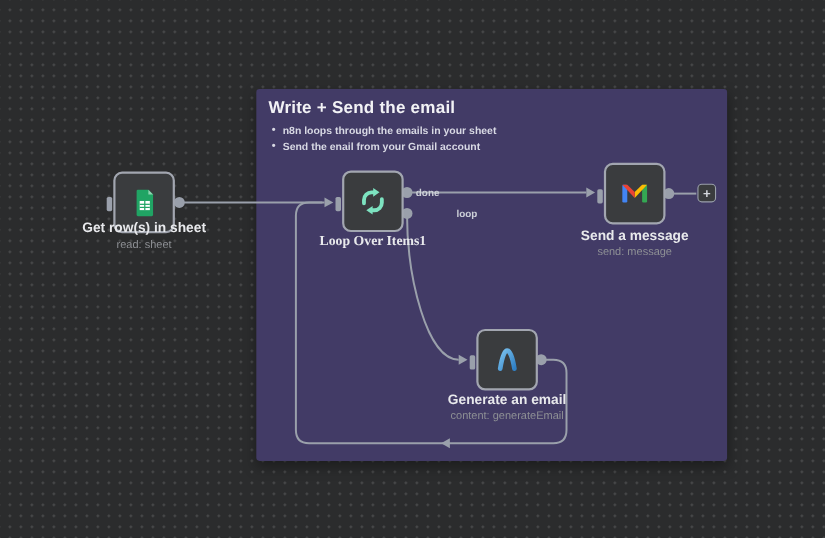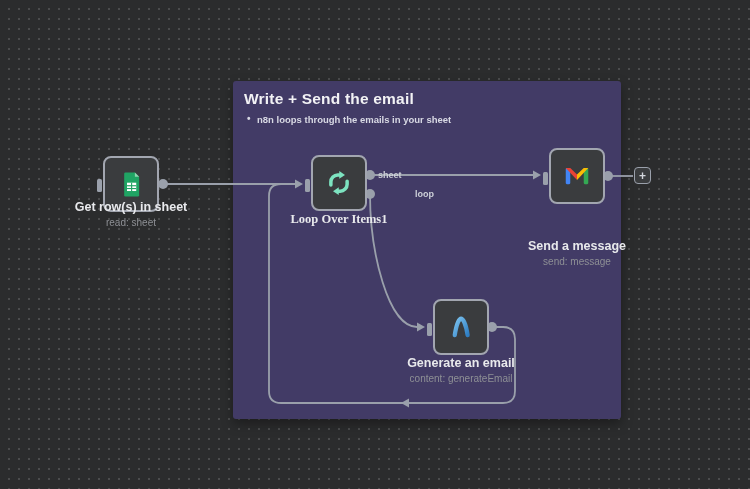--- a/index.html
+++ b/index.html
@@ -8,21 +8,21 @@
     width:750px;height:489px;
     overflow:hidden;
     background-color:#2b2c2d;
     background-image:radial-gradient(circle,#4b4c4d 1px,transparent 1.3px);
     background-size:10px 10px;
     background-position:4px 4px;
     font-family:"Liberation Sans",sans-serif;
   }
   
   .sticky{
-    position:absolute;left:233px;top:81px;width:388px;height:338px;
+    position:absolute;left:233px;top:81px;width:428px;height:338px;
     background:#423b66;border-radius:3px;
     box-shadow:0 5px 12px rgba(0,0,0,0.35);
     padding:0;box-sizing:border-box;
   }
   .sticky h2{
     margin:9px 0 7px 11px;font-size:15.5px;font-weight:bold;color:#f2f2f5;letter-spacing:.2px;
   }
   .sticky ul{margin:0 0 0 13px;padding:0;list-style:none;}
   .sticky li{
     position:relative;padding-left:11px;margin:0 0 4px 0;
@@ -62,20 +62,21 @@
 </style>
 </head>
 <body>
 
 <div class="canvas">
 
   <div class="sticky">
     <h2>Write + Send the email</h2>
     <ul>
       <li>n8n loops through the emails in your sheet</li>
+      <li>Send the enail from your Gmail account</li>
     </ul>
   </div>
 
   <svg class="wires" width="750" height="489">
 
     <path class="wire" d="M167 184 H295"></path>
     <polygon class="arrow" points="295,179.5 303,184 295,188.5"></polygon>
 
     <path class="wire" d="M374 175 H533"></path>
     <polygon class="arrow" points="533,170.5 541,175 533,179.5"></polygon>
@@ -88,21 +89,21 @@
 
     <path class="wire" d="M611 176 H633"></path>
 
     <circle class="port" cx="163" cy="184" r="5"></circle>
     <circle class="port" cx="370" cy="175" r="5"></circle>
     <circle class="port" cx="370" cy="194" r="5"></circle>
     <circle class="port" cx="608" cy="176" r="5"></circle>
     <circle class="port" cx="492" cy="327" r="5"></circle>
   </svg>
 
-  <span class="port-label" style="left:378px;top:170px;">sheet</span>
+  <span class="port-label" style="left:378px;top:170px;">done</span>
   <span class="port-label" style="left:378px;top:189px;padding-left:37px;">loop</span>
 
   <div class="node" style="left:103px;top:156px;">
     <span class="in-bar" style="top:21px;"></span>
     <svg width="27" height="27" viewBox="0 0 24 24">
       <path d="M5.5 2.4 A1.1 1.1 0 0 1 6.6 1.3 H15 L18.8 5.1 V21.6 A1.1 1.1 0 0 1 17.7 22.7 H6.6 A1.1 1.1 0 0 1 5.5 21.6 Z" fill="#20A464"></path>
       <path d="M15 1.3 L18.8 5.1 H15 Z" fill="#8FD6B1"></path>
       <rect x="8" y="10.4" width="8.2" height="7.4" fill="#ffffff"></rect>
       <rect x="11.6" y="10.4" width="1" height="7.4" fill="#20A464"></rect>
       <rect x="8" y="12.6" width="8.2" height="1" fill="#20A464"></rect>
@@ -131,21 +132,21 @@
 
   <div class="node" style="left:549px;top:148px;">
     <span class="in-bar" style="top:22px;"></span>
     <svg width="30" height="30" viewBox="0 0 24 24">
       <rect x="3" y="5.5" width="3.6" height="13" rx="0.9" fill="#4285F4"></rect>
       <rect x="17.4" y="5.5" width="3.6" height="13" rx="0.9" fill="#34A853"></rect>
       <polygon points="21,5.5 17.4,5.5 12,10.8 12,15.2" fill="#FBBC04"></polygon>
       <polygon points="3,5.5 6.6,5.5 12,10.8 12,15.2" fill="#EA4335"></polygon>
     </svg>
   </div>
-  <div class="node-caption" style="left:487px;top:207px;margin-top:32px;">
+  <div class="node-caption" style="left:487px;top:207px;">
     <div class="t">Send a message</div>
     <div class="s">send: message</div>
   </div>
 
   <div class="node" style="left:433px;top:299px;">
     <span class="in-bar" style="top:22px;"></span>
     <svg width="30" height="30" viewBox="0 0 24 24">
       <defs>
         <linearGradient id="abg" x1="0" y1="0" x2="1" y2="1">
           <stop offset="0" stop-color="#7cc3ef"></stop>

